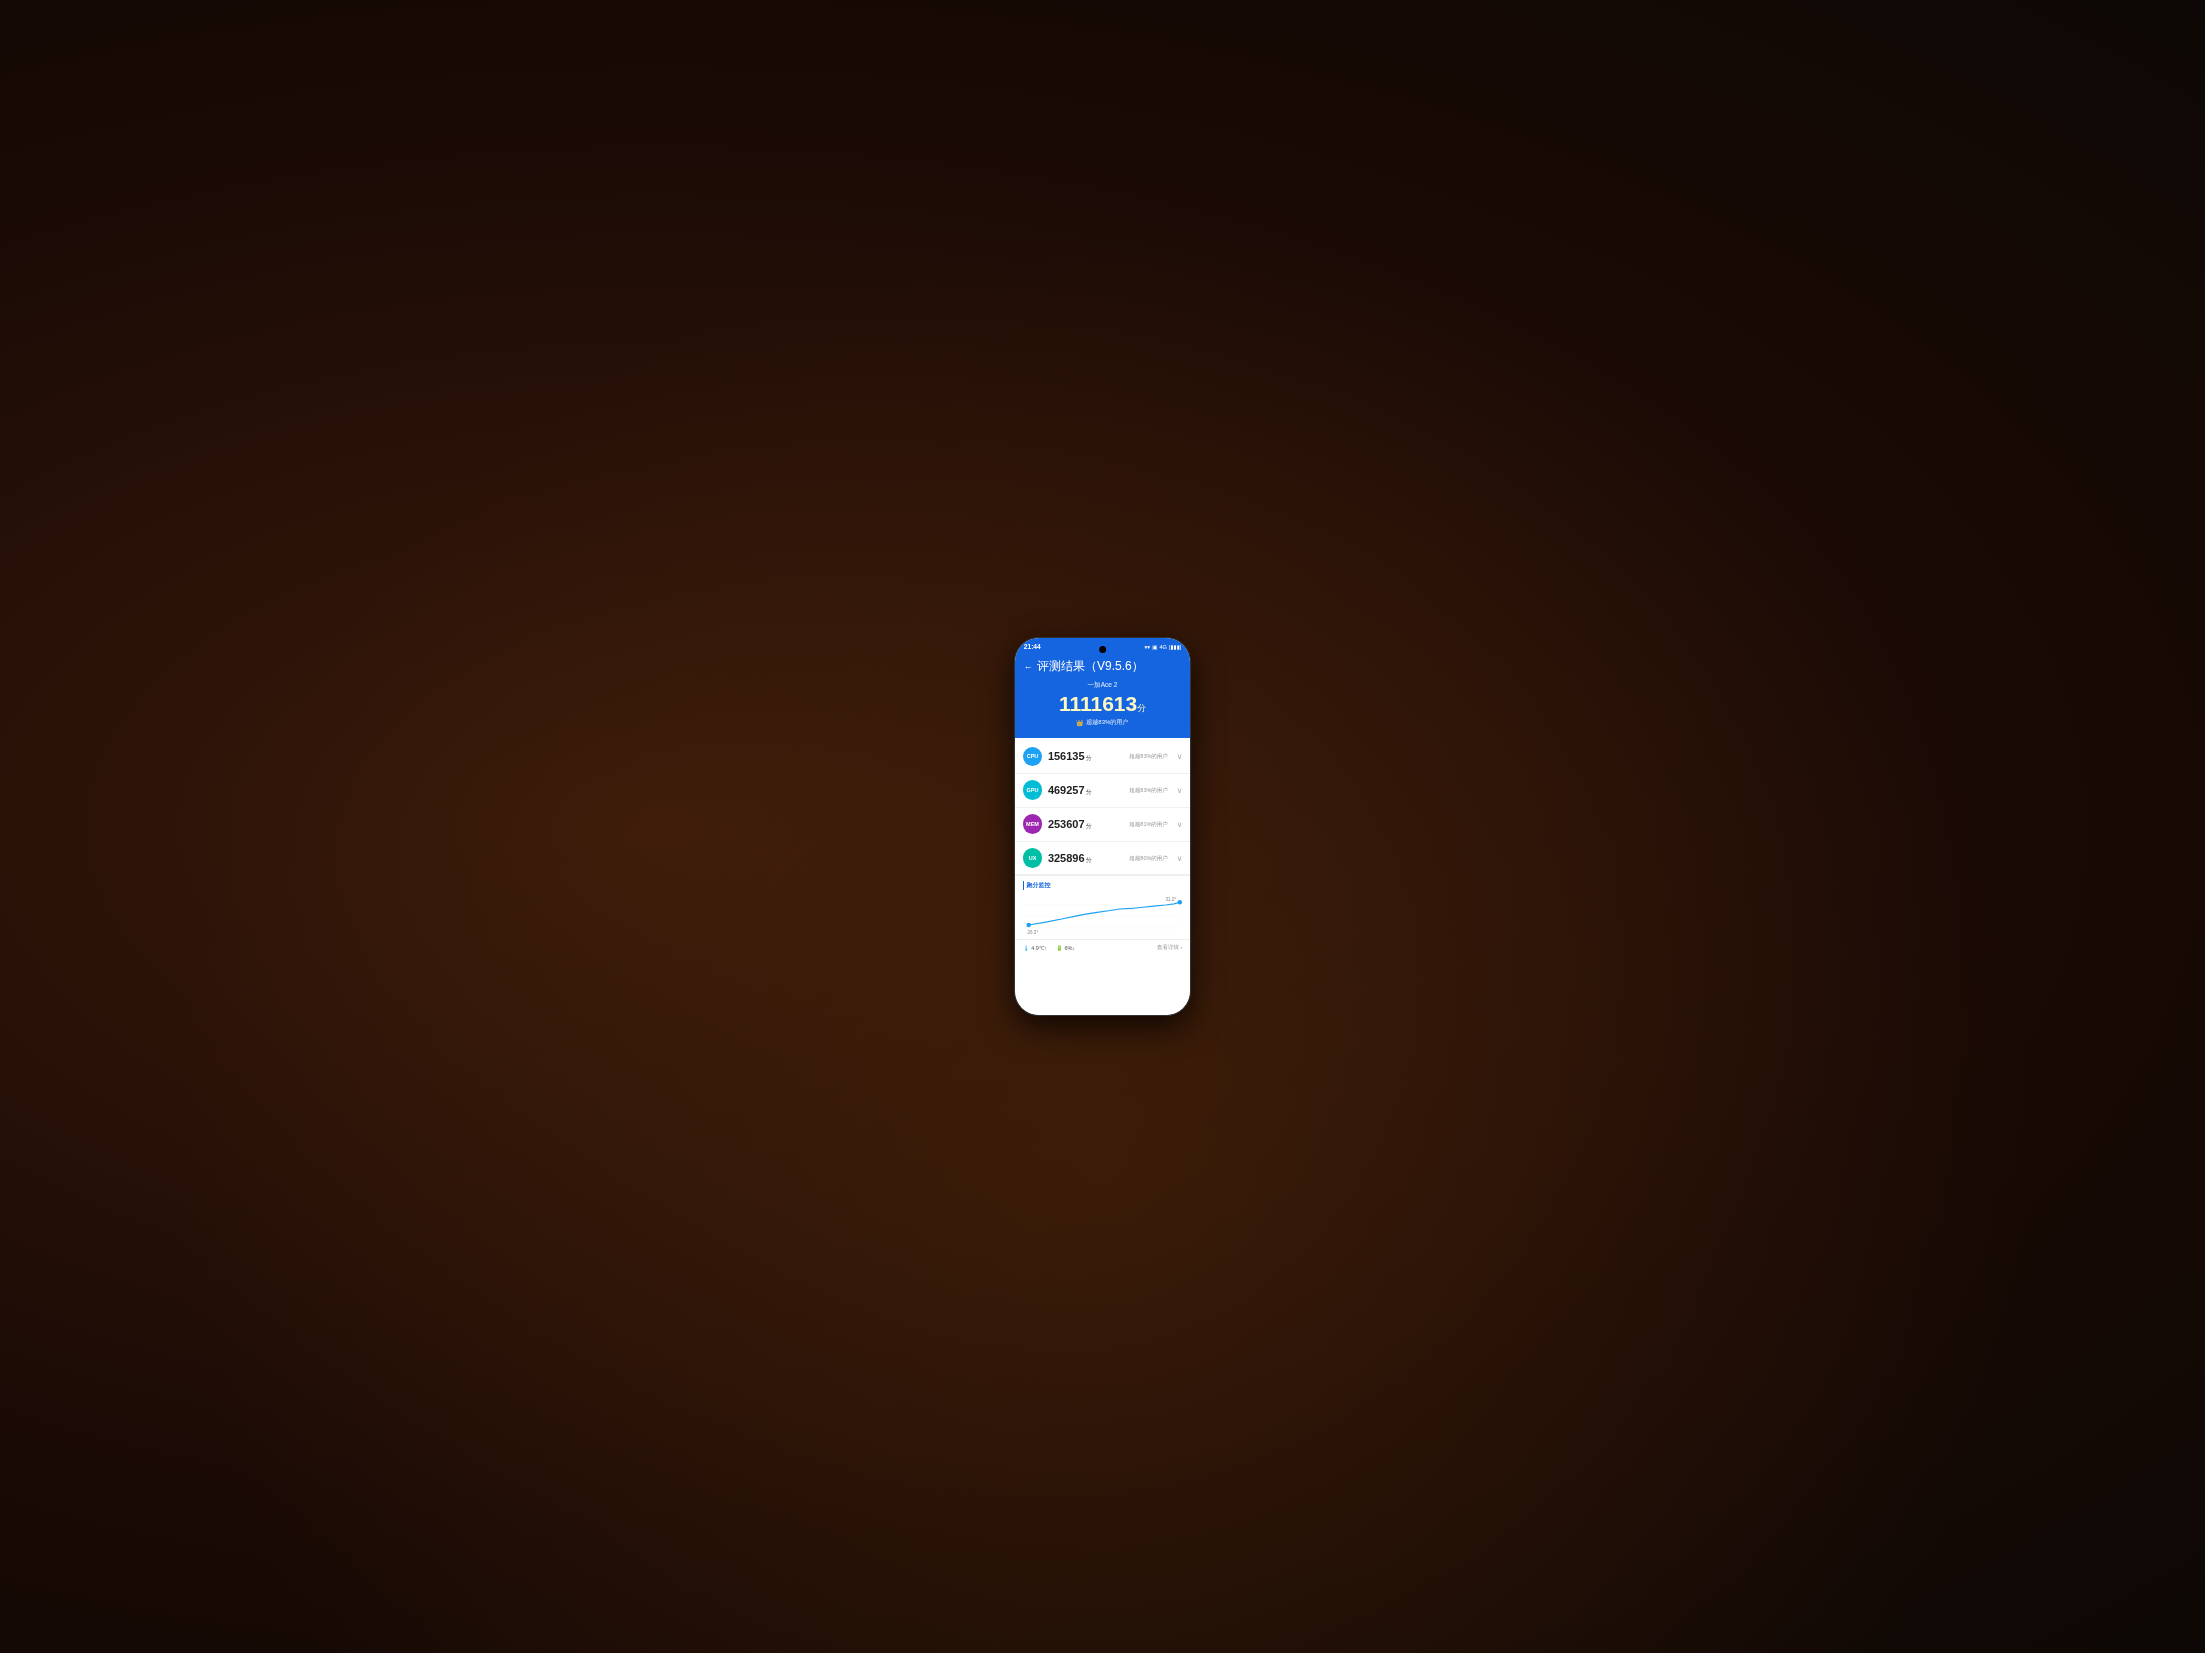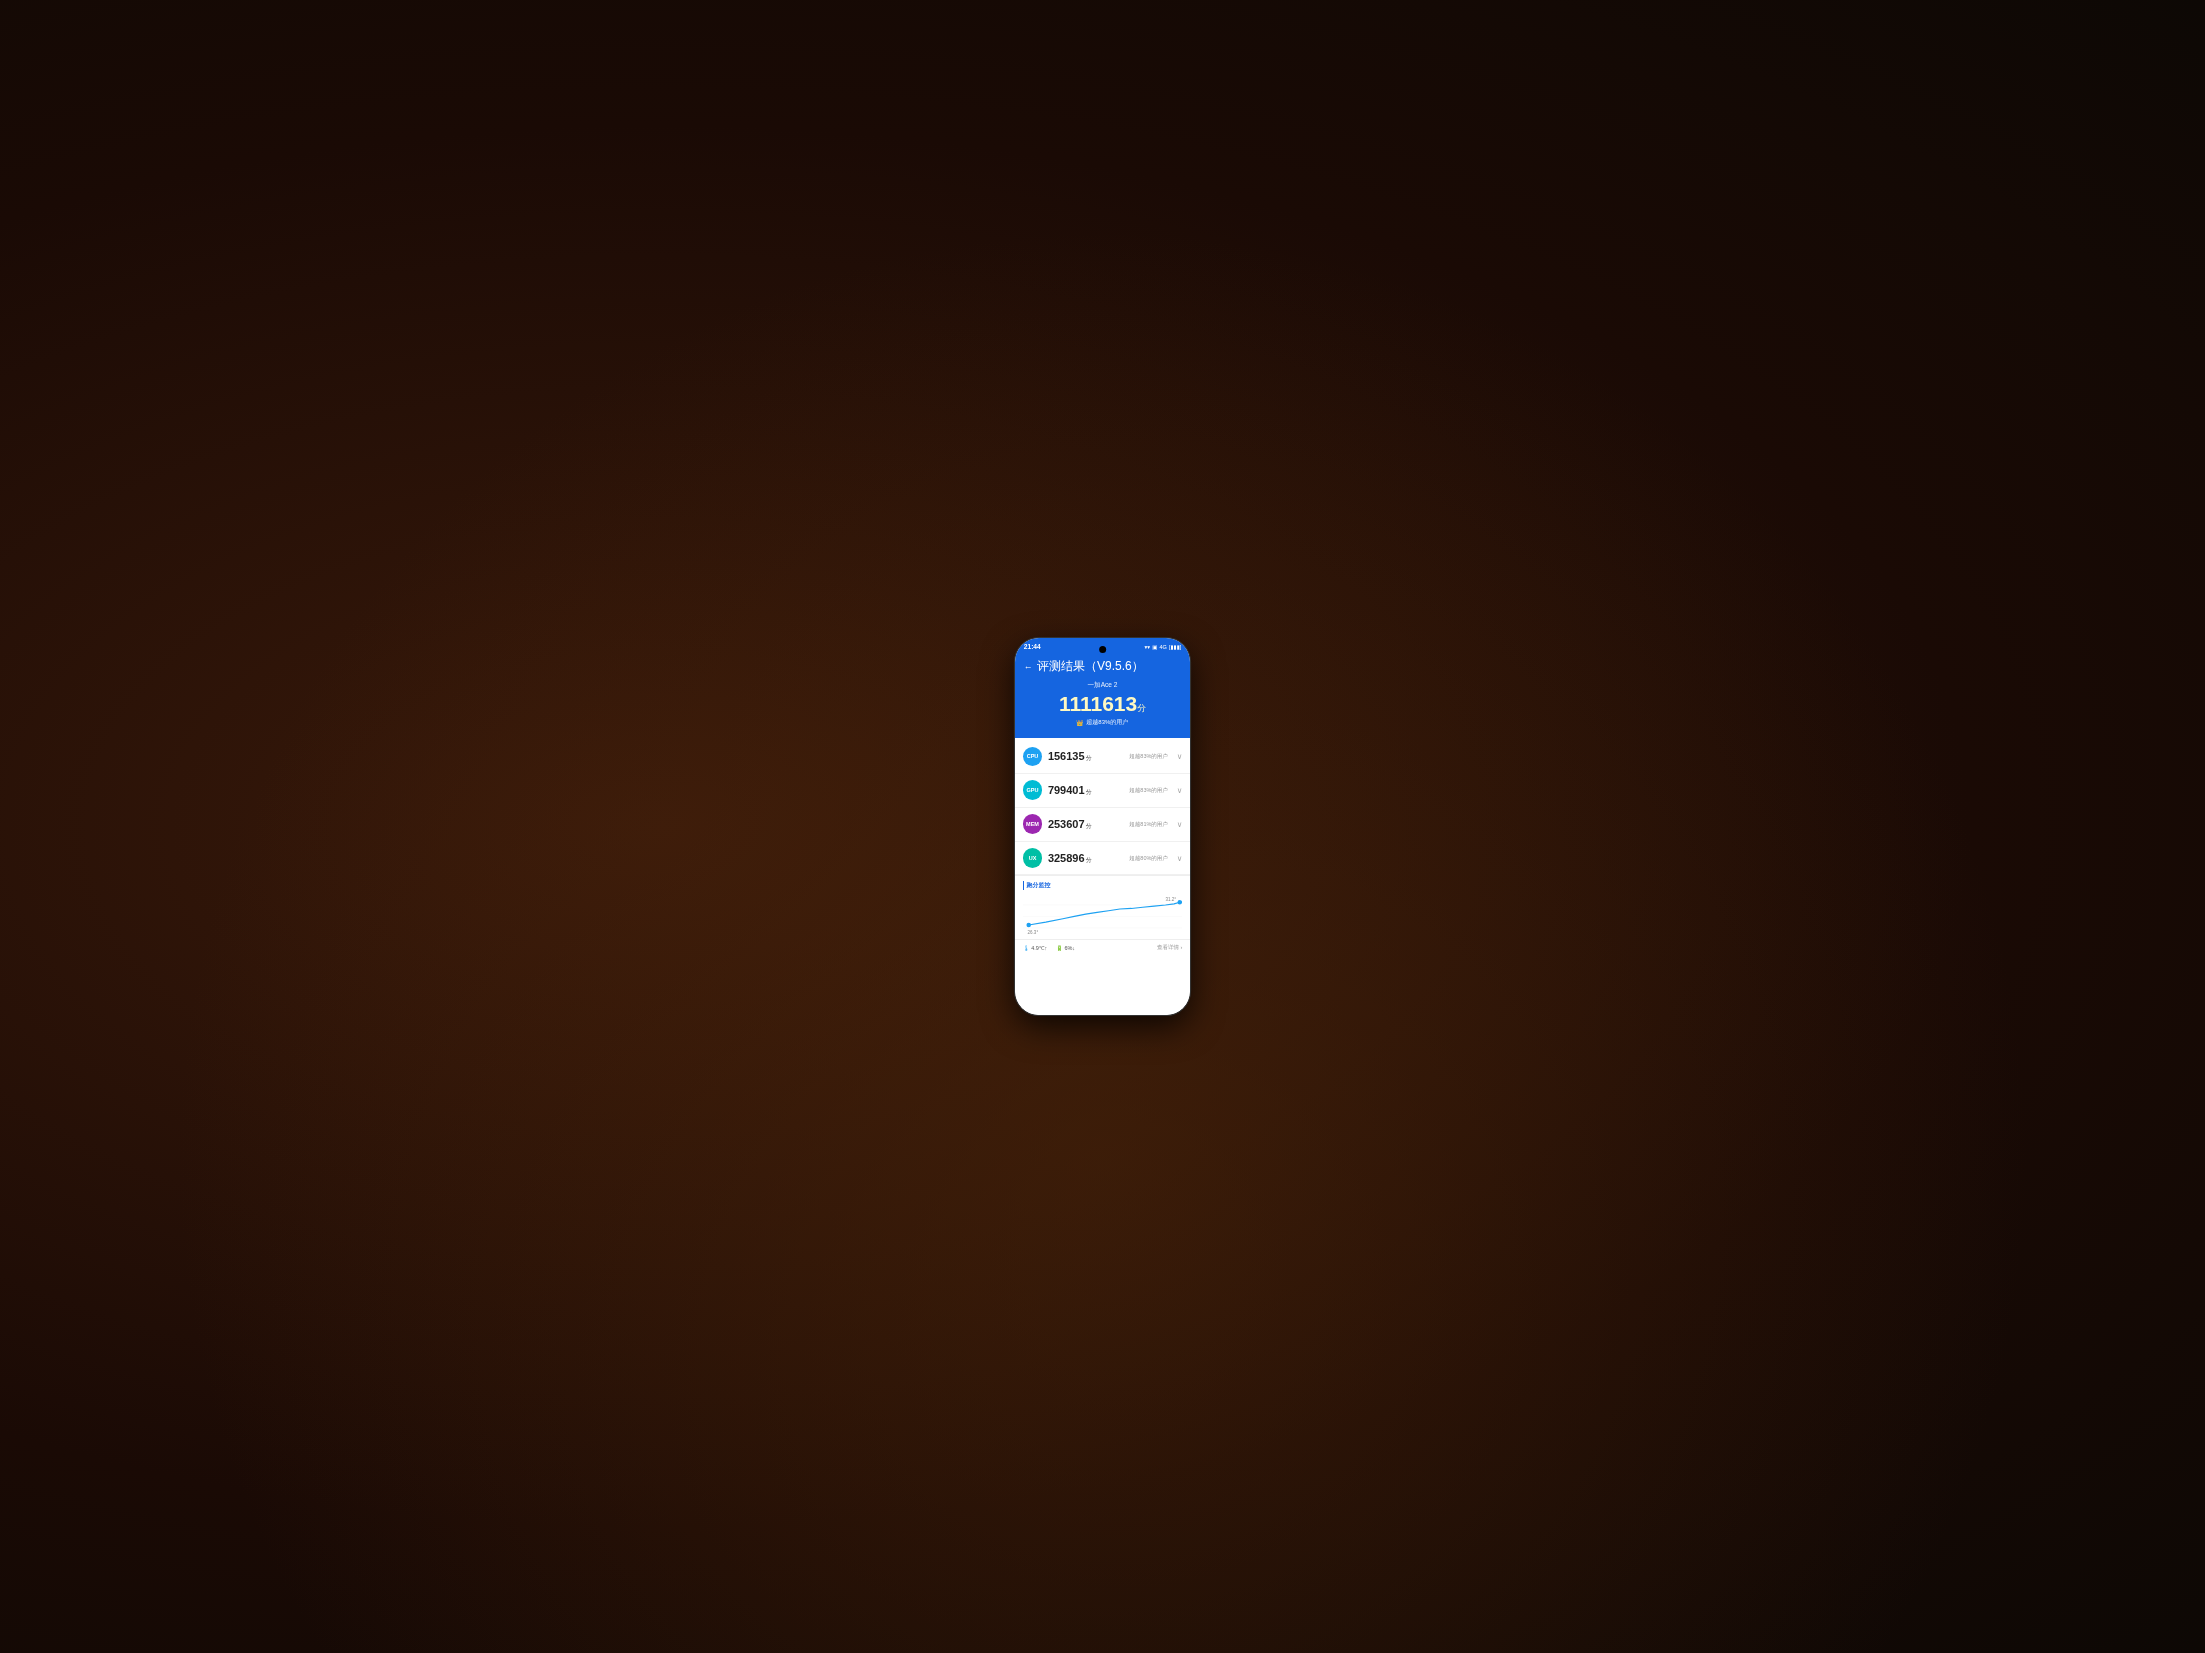--- a/index.html
+++ b/index.html
@@ -335,21 +335,21 @@
             <div class="score-value">
               <span>156135</span><span class="unit">分</span>
             </div>
             <span class="score-percentile">超越83%的用户</span>
             <span class="chevron-down">∨</span>
           </div>
 
           <div class="score-item">
             <div class="score-badge badge-gpu">GPU</div>
             <div class="score-value">
-              <span>799401</span><span class="unit">分</span>
+              <span>469257</span><span class="unit">分</span>
             </div>
             <span class="score-percentile">超越83%的用户</span>
             <span class="chevron-down">∨</span>
           </div>
 
           <div class="score-item">
             <div class="score-badge badge-mem">MEM</div>
             <div class="score-value">
               <span>253607</span><span class="unit">分</span>
             </div>

